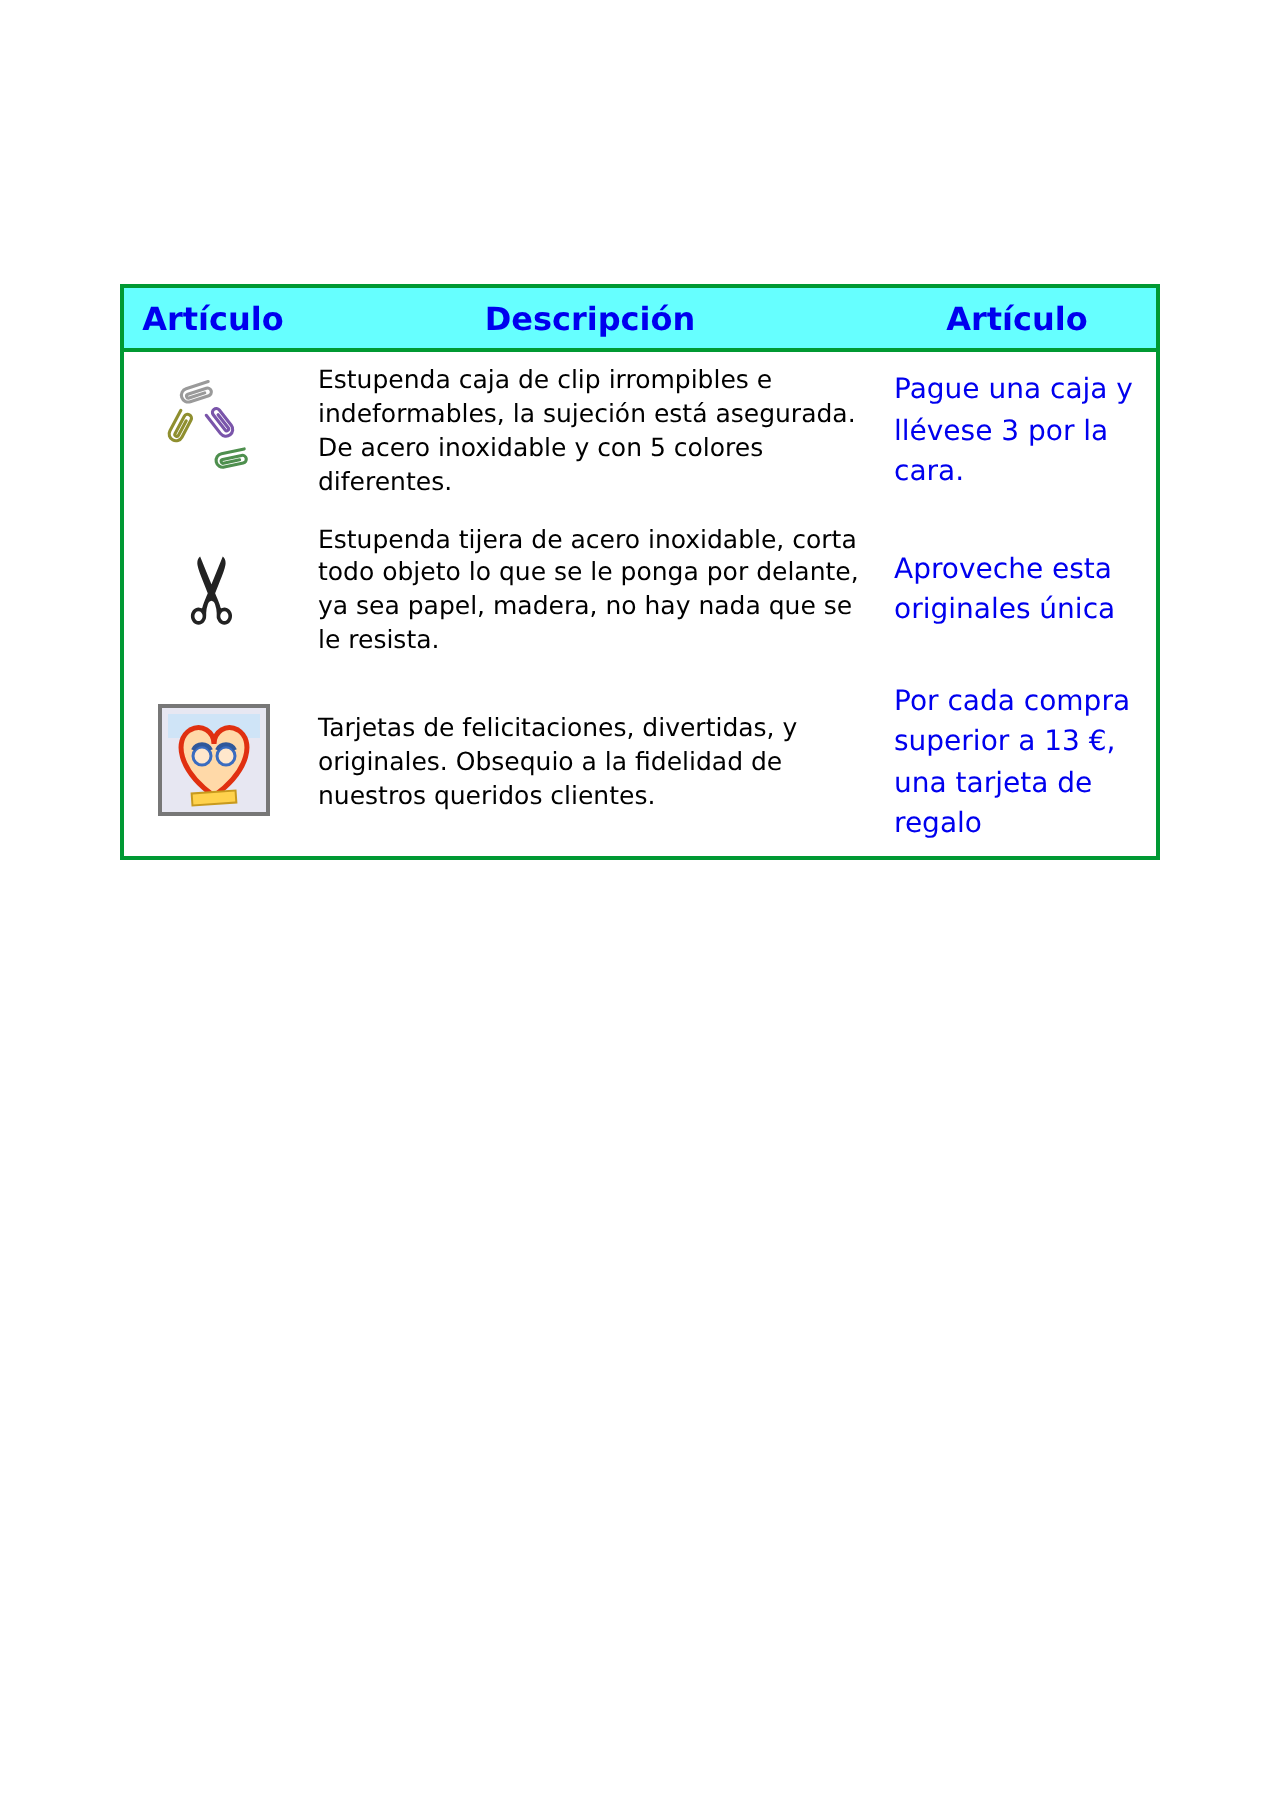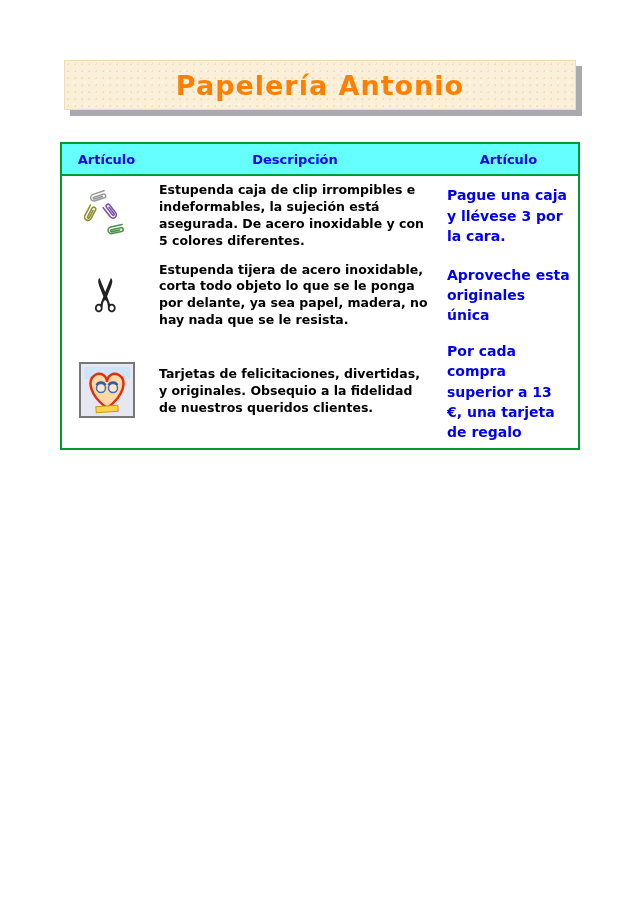--- a/index.html
+++ b/index.html
@@ -26,26 +26,26 @@
   
   table.products{
     position:absolute;left:60px;top:142px;width:518px;
     border-collapse:collapse;table-layout:fixed;
     border:2px solid #009933;
   }
   table.products col.c-art{width:90px;}
   table.products col.c-desc{width:288px;}
   table.products col.c-promo{width:140px;}
   table.products th{
-    background:#66ffff;color:#0000ee;font-weight:bold;font-size:13px;
+    background:#66ffff;color:#0000ee;font-weight:bold;font-size:16px;
     height:26px;text-align:center;border-bottom:2px solid #009933;
     padding:2px 4px;
   }
   table.products td{
-    vertical-align:middle;padding:6px 8px;font-weight:bold;
+    vertical-align:middle;padding:6px 8px;
   }
   td.cell-icon{text-align:center;}
   td.cell-desc{
     font-size:12.5px;line-height:1.35;color:#000;padding-left:12px;padding-right:10px;
   }
   td.cell-promo{
     color:#0000ee;font-size:14px;text-align:left;line-height:1.45;
     padding-left:6px;padding-right:6px;
   }
   
@@ -61,23 +61,20 @@
   }
   .footer-mono{
     font-family:"DejaVu Sans Mono", monospace;font-size:12.5px;
   }
 </style>
 </head>
 <body>
 
 <div class="page">
 
-  <div class="banner">
-    <span class="banner-title">Papelería Antonio</span>
-  </div>
 
   <table class="products">
     <colgroup>
         <col class="c-art">
         <col class="c-desc">
         <col class="c-promo">
       </colgroup>
     <thead>
       <tr>
         <th>Artículo</th>

